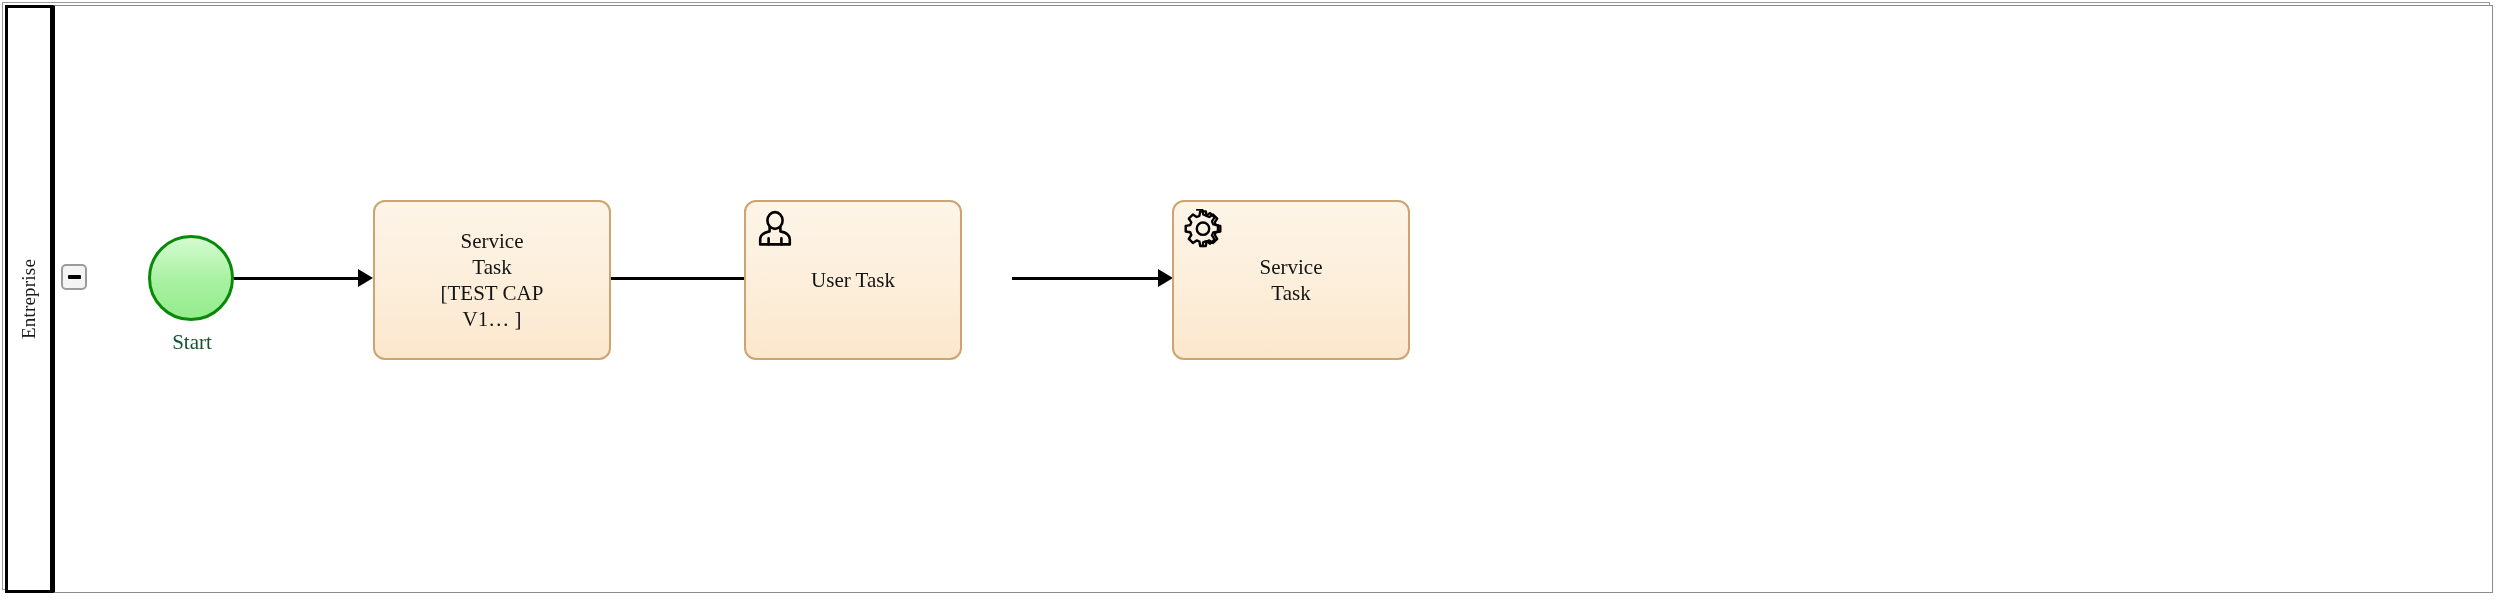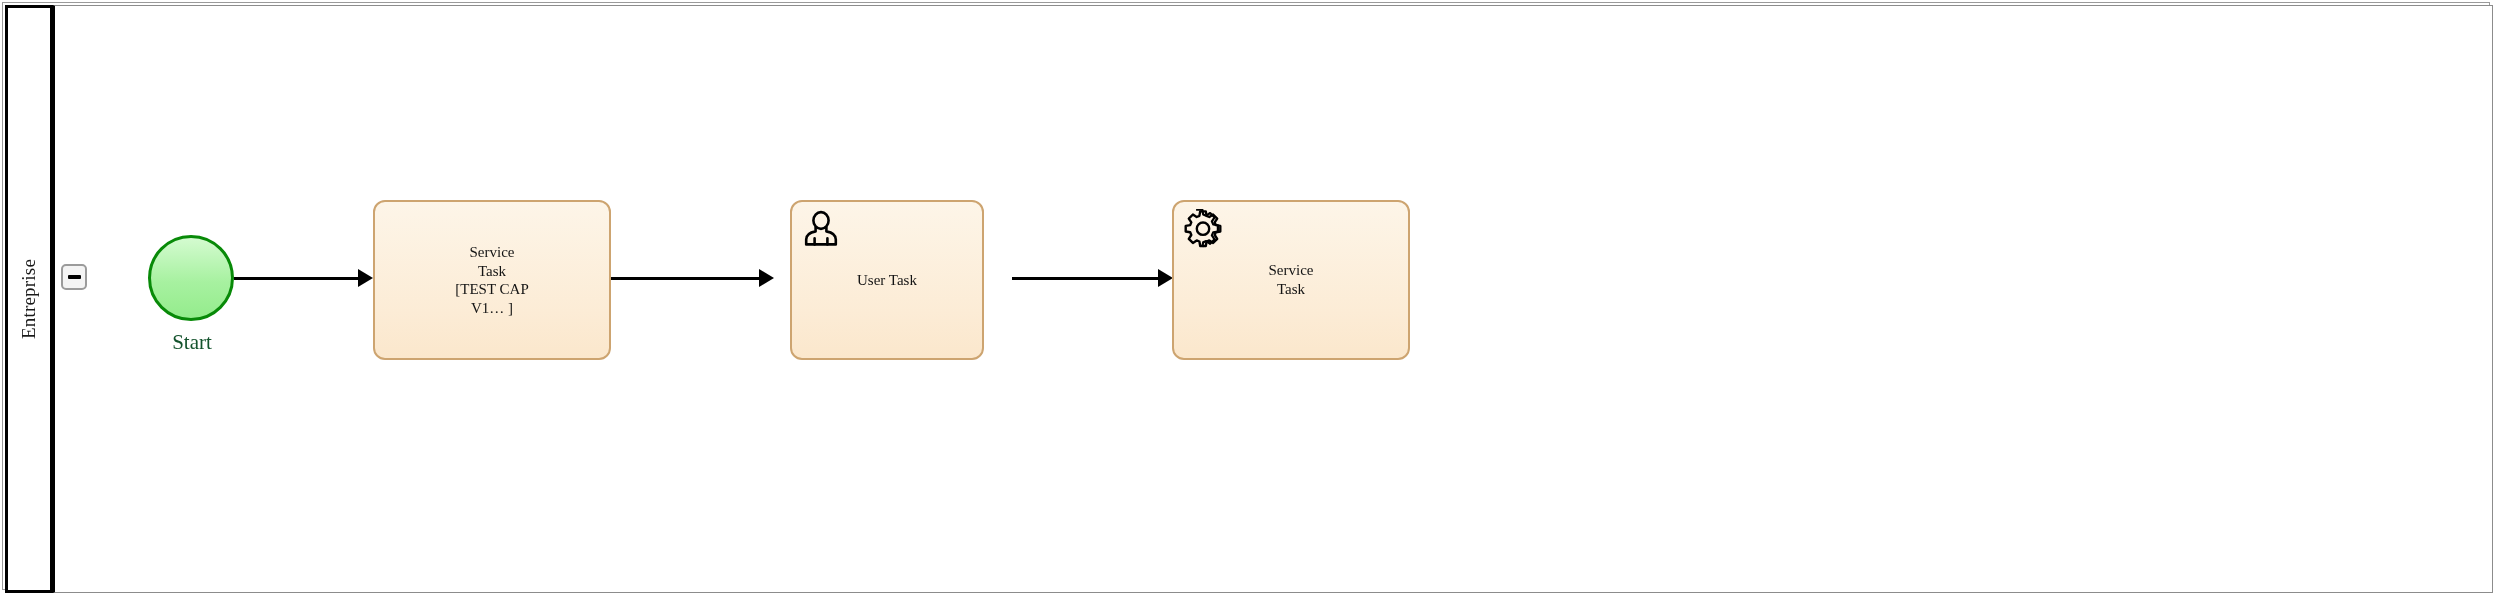--- a/index.html
+++ b/index.html
@@ -94,21 +94,21 @@
     box-sizing:border-box;
     border:2px solid #cda470;
     border-radius:12px;
     background:linear-gradient(180deg,#fdf5e8 0%,#fcecd6 70%,#fbe7cc 100%);
   }
   .task-label{
     position:absolute;
     left:0;right:0;top:50%;
     transform:translateY(-50%);
     text-align:center;
-    font-size:15px;
+    font-size:21px;
     line-height:1.24;
     color:#141414;
     padding:0 8px;
     font-family:"Liberation Serif","DejaVu Serif",serif;
     white-space:pre-line;
   }
   .task-icon{
     position:absolute;
     left:9px;top:7px;
     width:40px;height:40px;
@@ -152,21 +152,21 @@
   <div class="task" style="left:373px;width:238px;">
     <div class="task-label">Service
 Task
 [TEST CAP
 V1… ]</div>
   </div>
 
   <div class="flow" style="left:611px;top:277px;width:148px;"></div>
   <div class="arrowhead" style="left:759px;top:269px;"></div>
 
-  <div class="task" style="left:790px;width:194px;">
+  <div class="task" style="left:744px;width:218px;">
     <span class="task-icon">
       <svg viewBox="0 0 40 40" xmlns="http://www.w3.org/2000/svg">
         <g fill="none" stroke="#000" stroke-width="2.6" stroke-linejoin="round" stroke-linecap="round">
           <ellipse cx="20" cy="11.5" rx="7.6" ry="8.4"></ellipse>
           <path d="M14.6 18.6 L14.6 22.4 C9.2 23.4 5.2 26.2 5.2 30.6 L5.2 35.4 L34.8 35.4 L34.8 30.6 C34.8 26.2 30.8 23.4 25.4 22.4 L25.4 18.6"></path>
           <path d="M13.6 29.4 L13.6 35.4"></path>
           <path d="M26.4 29.4 L26.4 35.4"></path>
         </g>
       </svg>
     </span>

